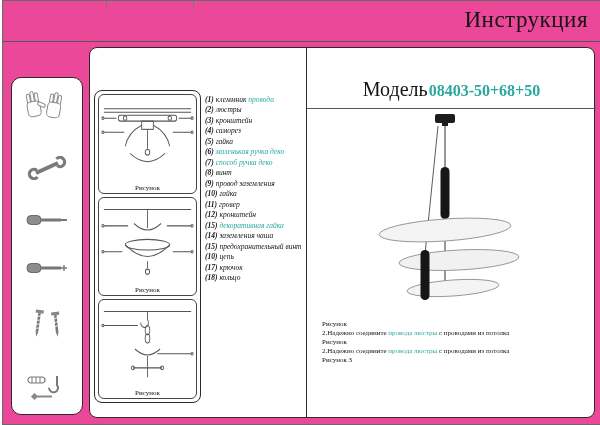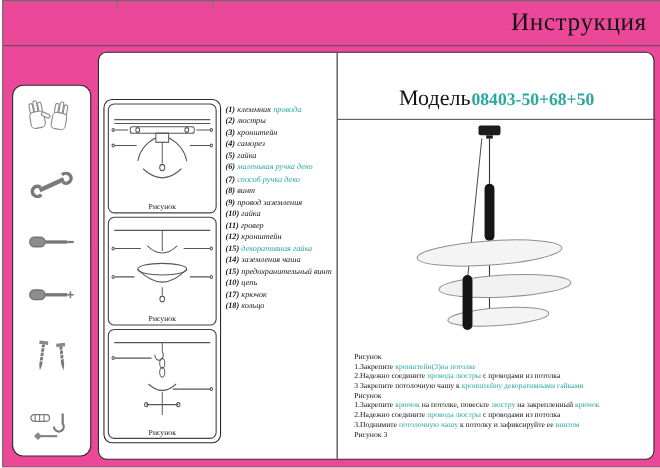--- a/index.html
+++ b/index.html
@@ -231,23 +231,19 @@
           <ellipse cx="152" cy="150" rx="60" ry="10" fill="#f1f1f1" stroke="#8f8f8f" stroke-width="0.9"></ellipse>
         </g>
       <g transform="rotate(-4 146 178)">
           <ellipse cx="146" cy="178" rx="46" ry="8" fill="#f4f4f4" stroke="#8f8f8f" stroke-width="0.9"></ellipse>
         </g>
       <rect x="113.5" y="140" width="9" height="50" rx="4.5" fill="#161616"></rect>
     </svg>
 
     <div class="instr">
         <div class="iline">Рисунок</div>
-        <div class="iline"><span>1.Закрепите </span><span class="teal">кронштейн(3)на потолке</span></div>
         <div class="iline"><span>2.Надежно соедините </span><span class="teal">провода люстры</span><span> с проводами из потолка</span></div>
-        <div class="iline"><span>3 Закрепите потолочную чашу к </span><span class="teal">кронштейну декоративными гайками</span></div>
         <div class="iline">Рисунок</div>
-        <div class="iline"><span>1.Закрепите </span><span class="teal">крючок</span><span> на потолке, повесьте </span><span class="teal">люстру</span><span> на закрепленный </span><span class="teal">крючок</span></div>
         <div class="iline"><span>2.Надежно соедините </span><span class="teal">провода люстры</span><span> с проводами из потолка</span></div>
-        <div class="iline"><span>3.Поднимите </span><span class="teal">потолочную чашу</span><span> к потолку и зафиксируйте ее </span><span class="teal">винтом</span></div>
         <div class="iline">Рисунок 3</div>
       </div>
   </div>
 </div>
 
 </body></html>

